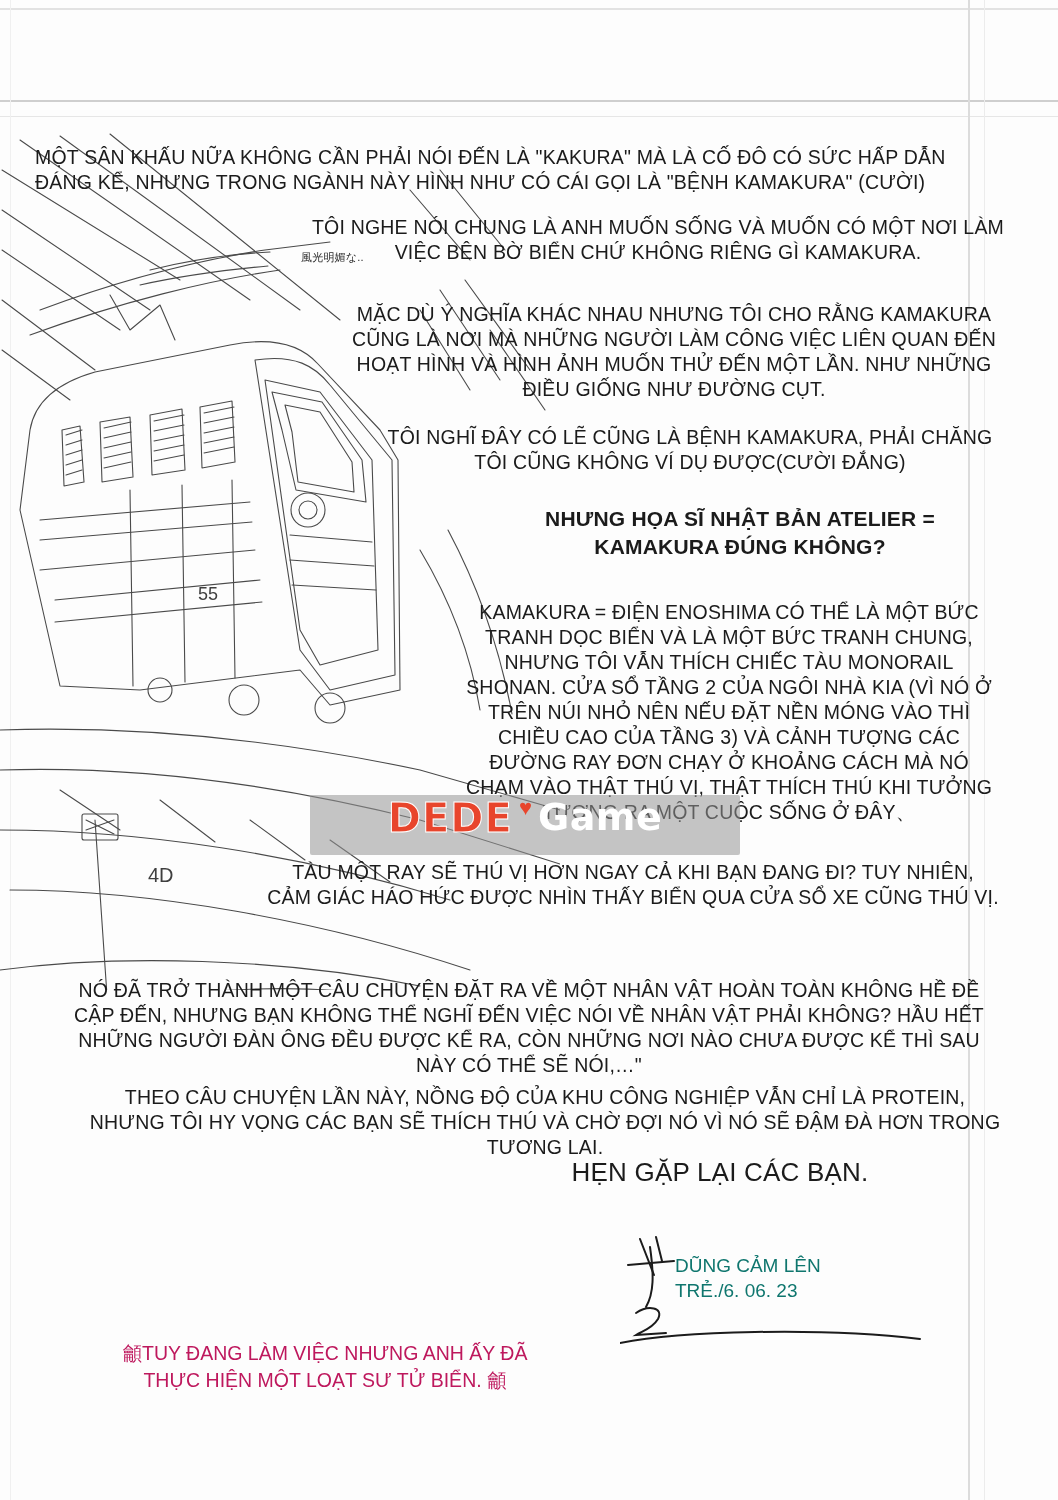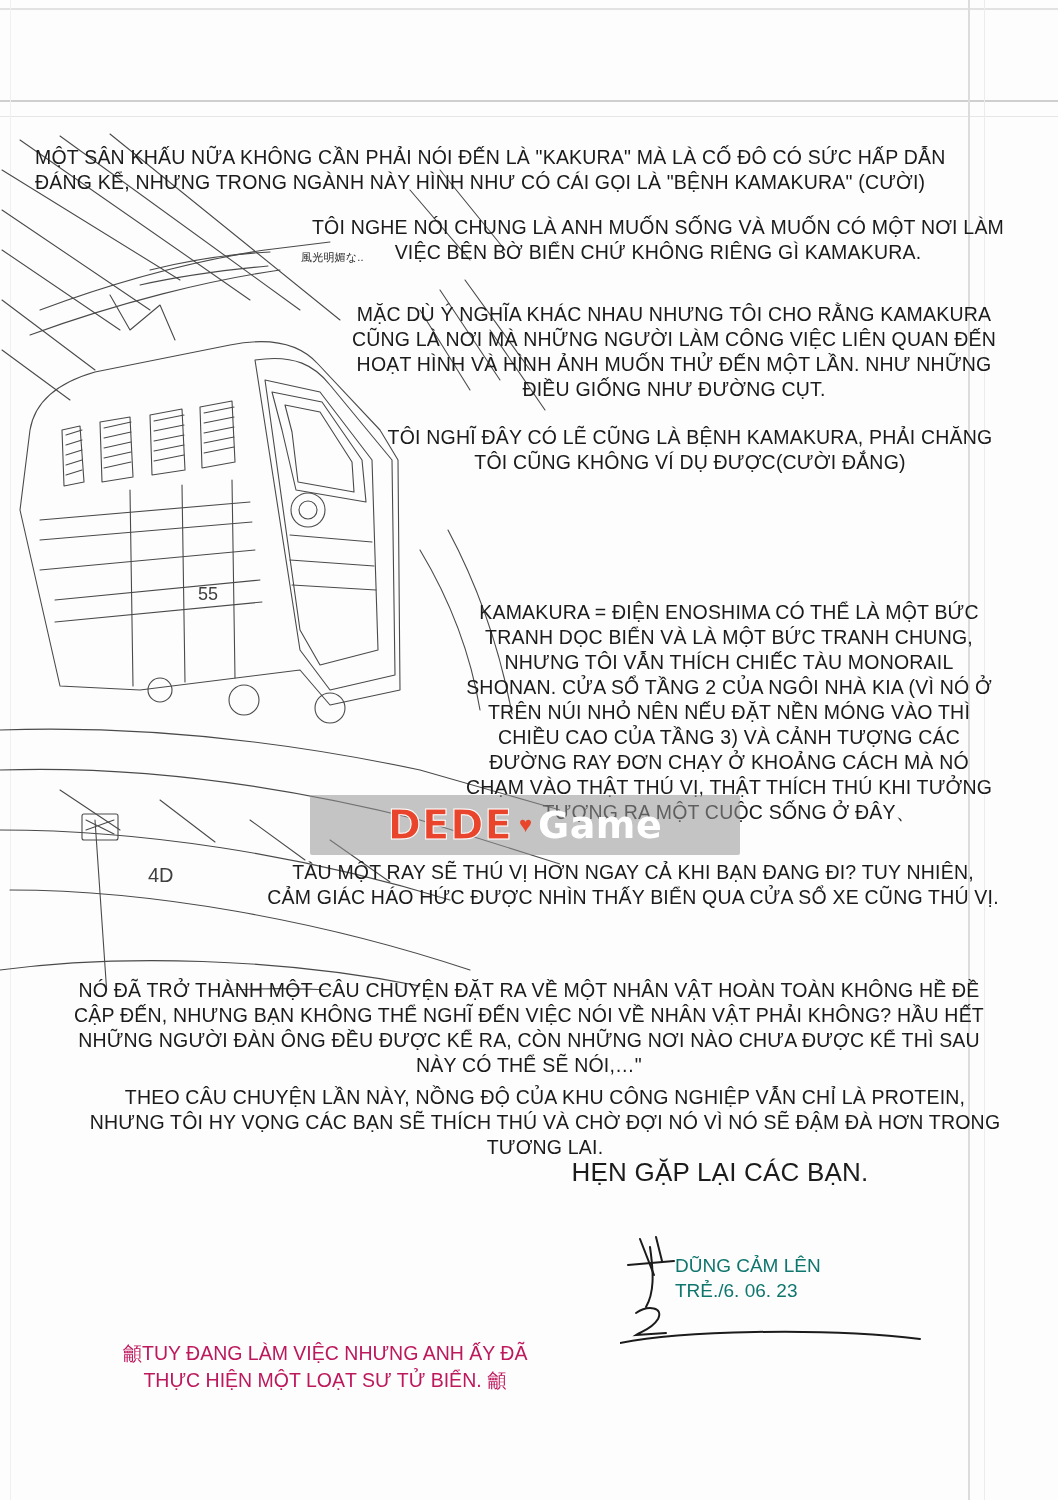--- a/index.html
+++ b/index.html
@@ -57,21 +57,21 @@
 
   
   #watermark {
     position: absolute;
     left: 310px;
     top: 795px;
     width: 430px;
     height: 60px;
     background: rgba(150,150,150,0.55);
     display: flex;
-    align-items: center;
+    align-items: flex-start;
     justify-content: center;
     gap: 6px;
     border-radius: 2px;
   }
   #watermark .wm-dede {
     font-family: "DejaVu Sans", sans-serif;
     font-weight: 700;
     font-size: 40px;
     color: #e8452c;
     letter-spacing: 1px;
@@ -213,20 +213,22 @@
   <div class="tblock left" style="left:278px; top:245px; width:160px; font-size:11px; color:#2a2a2a;">風光明媚な..</div>
 
   <div class="tblock center" style="left:300px; top:302px; width:748px;">MẶC DÙ Ý NGHĨA KHÁC NHAU NHƯNG TÔI CHO RẰNG KAMAKURA
 CŨNG LÀ NƠI MÀ NHỮNG NGƯỜI LÀM CÔNG VIỆC LIÊN QUAN ĐẾN
 HOẠT HÌNH VÀ HÌNH ẢNH MUỐN THỬ ĐẾN MỘT LẦN. NHƯ NHỮNG
 ĐIỀU GIỐNG NHƯ ĐƯỜNG CỤT.</div>
 
   <div class="tblock center" style="left:316px; top:425px; width:748px;">TÔI NGHĨ ĐÂY CÓ LẼ CŨNG LÀ BỆNH KAMAKURA, PHẢI CHĂNG
 TÔI CŨNG KHÔNG VÍ DỤ ĐƯỢC(CƯỜI ĐẮNG)</div>
 
+  <div class="tblock center bold" style="left:430px; top:505px; width:620px; font-size:21px; line-height:28px;">NHƯNG HỌA SĨ NHẬT BẢN ATELIER =
+KAMAKURA ĐÚNG KHÔNG?</div>
 
   <div class="tblock center" style="left:410px; top:600px; width:638px;">KAMAKURA = ĐIỆN ENOSHIMA CÓ THỂ LÀ MỘT BỨC
 TRANH DỌC BIỂN VÀ LÀ MỘT BỨC TRANH CHUNG,
 NHƯNG TÔI VẪN THÍCH CHIẾC TÀU MONORAIL
 SHONAN. CỬA SỔ TẦNG 2 CỦA NGÔI NHÀ KIA (VÌ NÓ Ở
 TRÊN NÚI NHỎ NÊN NẾU ĐẶT NỀN MÓNG VÀO THÌ
 CHIỀU CAO CỦA TẦNG 3) VÀ CẢNH TƯỢNG CÁC
 ĐƯỜNG RAY ĐƠN CHẠY Ở KHOẢNG CÁCH MÀ NÓ
 CHẠM VÀO THẬT THÚ VỊ, THẬT THÍCH THÚ KHI TƯỞNG
 TƯỢNG RA MỘT CUỘC SỐNG Ở ĐÂY、</div>

